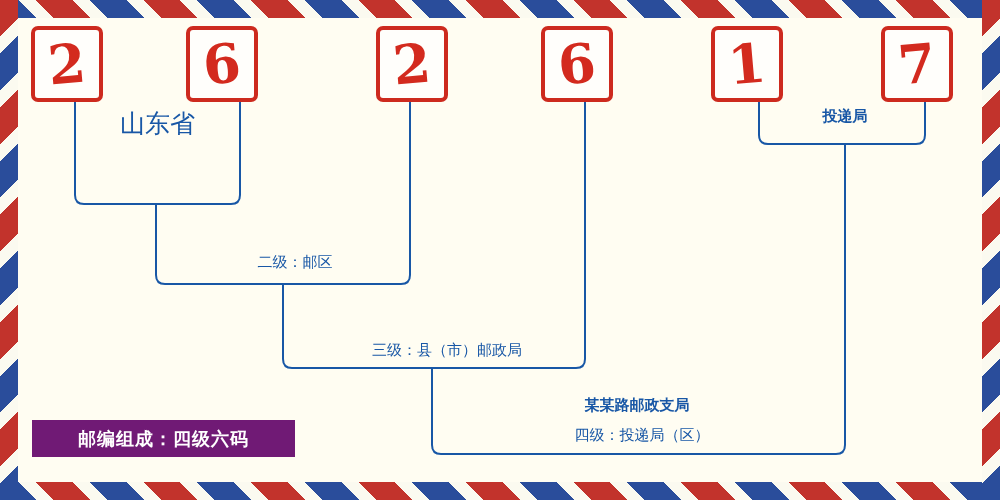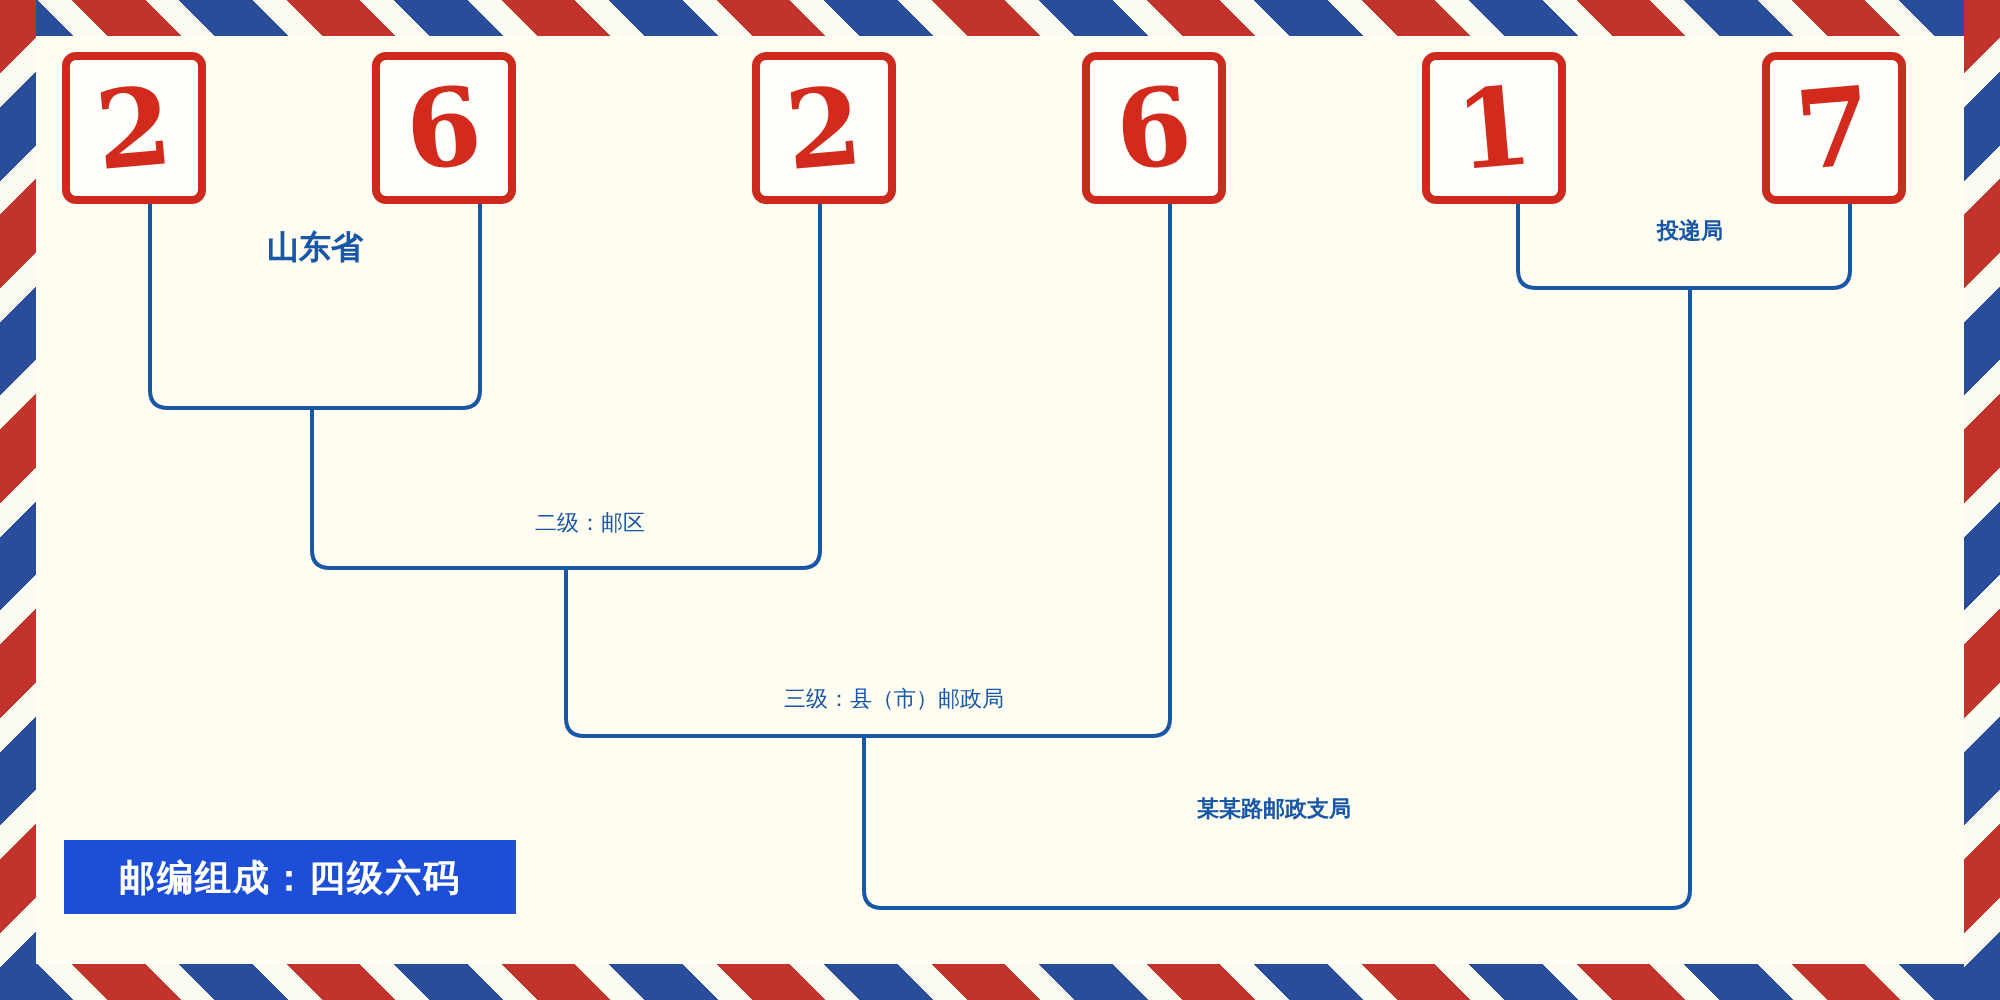--- a/index.html
+++ b/index.html
@@ -35,28 +35,28 @@
     background:#fffefb;border:4px solid #cd2a1e;border-radius:7px;
     display:flex;align-items:center;justify-content:center;
   }
   .digit{
     font-family:"DejaVu Serif","Liberation Serif",serif;
     font-weight:bold;font-size:54px;line-height:1;color:#d32a1e;
     transform:rotate(-5deg);
   }
 
   
-  .lbl{position:absolute;color:#1857a6;text-align:center;font-size:11px;line-height:22px;}
-  .lbl.big{font-size:16px;font-weight:bold;}
+  .lbl{position:absolute;color:#1857a6;text-align:center;font-size:15px;line-height:22px;}
+  .lbl.big{font-size:25px;font-weight:normal;}
   .lbl.bold{font-weight:bold;}
 
   
   .badge{
-    position:absolute;left:32px;top:420px;width:226px;height:37px;
-    background:#1d4ed8;color:#ffffff;font-weight:bold;font-size:18px;
+    position:absolute;left:32px;top:420px;width:263px;height:37px;
+    background:#701a75;color:#ffffff;font-weight:bold;font-size:18px;
     display:flex;align-items:center;justify-content:center;letter-spacing:1px;
   }
 </style>
 </head>
 <body>
 
 <div class="canvas">
 
   <div class="stripe h top"></div>
   <div class="stripe h bottom"></div>
@@ -90,18 +90,19 @@
     <span class="digit">7</span>
   </div>
 
   <div class="lbl big" style="left:75px;top:113px;width:165px">山东省</div>
 
   <div class="lbl" style="left:205px;top:251px;width:180px">二级：邮区</div>
 
   <div class="lbl" style="left:285px;top:339px;width:324px">三级：县（市）邮政局</div>
 
   <div class="lbl bold" style="left:512px;top:394px;width:250px">某某路邮政支局</div>
+  <div class="lbl" style="left:512px;top:424px;width:260px">四级：投递局（区）</div>
 
   <div class="lbl bold" style="left:770px;top:105px;width:150px">投递局</div>
 
   <div class="badge">邮编组成：四级六码</div>
 
 </div>
 
 </body></html>

